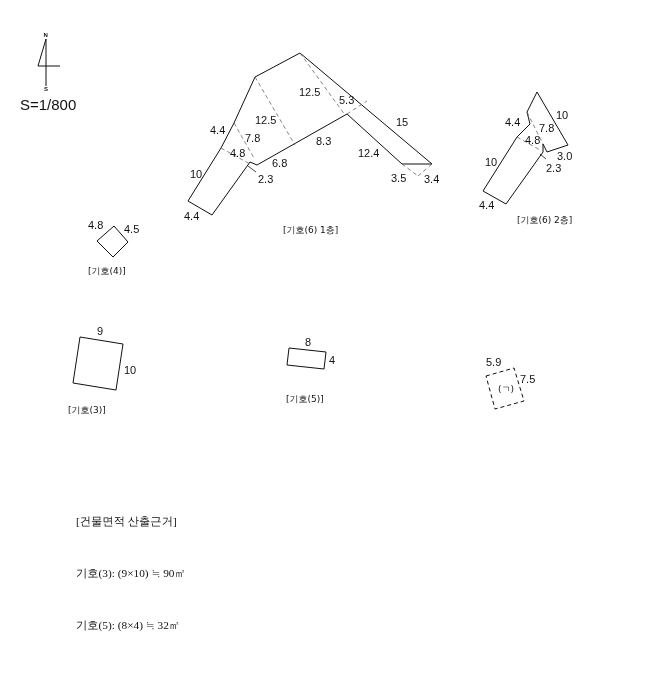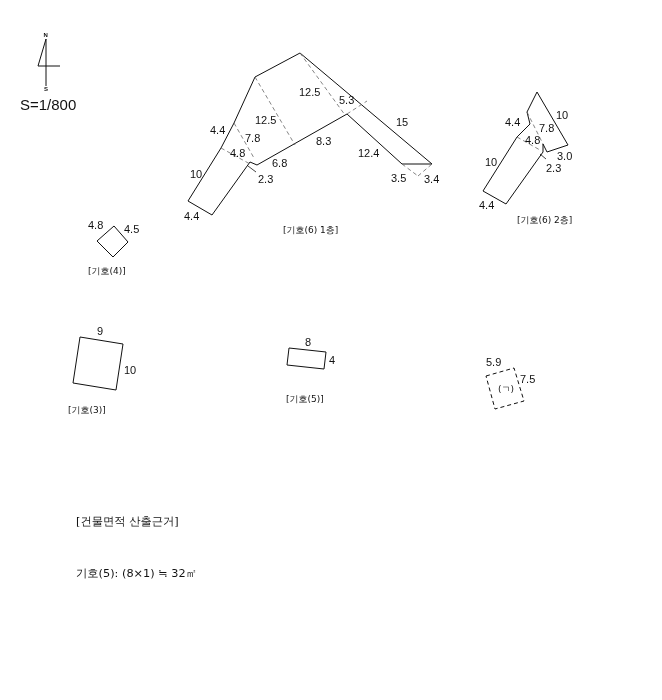--- a/index.html
+++ b/index.html
@@ -3,21 +3,21 @@
 <meta charset="utf-8">
 <style>
   html, body { margin:0; padding:0; background:#ffffff; }
   body { width:662px; height:700px; position:relative; overflow:hidden; font-family:"DejaVu Sans", sans-serif; color:#111; }
   svg.plan { position:absolute; left:0; top:0; }
   .dim { font-family:"Liberation Sans", sans-serif; font-size:11px; fill:#111; }
   .lbl { font-family:"DejaVu Sans", sans-serif; font-size:9px; fill:#111; }
   .scale { font-family:"Liberation Sans", sans-serif; font-size:15px; fill:#111; }
   .ns { font-family:"Liberation Sans", sans-serif; font-size:6px; font-weight:bold; fill:#111; }
   .notes { position:absolute; left:76px; top:478px; font-family:"DejaVu Sans", sans-serif; font-size:11.3px; line-height:17.4px; white-space:pre; }
-  .notes div { height:17.4px; }
+  .notes div { height:17.4px;font-family:Liberation Serif, serif; }
 </style>
 </head>
 <body>
 
 <svg class="plan" width="662" height="470" viewBox="0 0 662 470">
 
   <g stroke="#111" stroke-width="1" fill="none">
     <line x1="46" y1="39" x2="46" y2="86"></line>
     <line x1="46" y1="39" x2="38" y2="66"></line>
     <line x1="38" y1="66" x2="60" y2="66"></line>
@@ -98,20 +98,21 @@
   <g>
     <polygon points="486,376 514,368 524,401 495,409" fill="none" stroke="#111" stroke-width="1" stroke-dasharray="4,3"></polygon>
     <text class="dim" x="486" y="366">5.9</text>
     <text class="dim" x="520" y="383">7.5</text>
     <text class="lbl" x="498" y="392">(ㄱ)</text>
   </g>
 </svg>
 
 <div class="notes">
   <div>[건물면적 산출근거]</div>
-  <div>기호(5): (8×1) ≒ 32㎡</div>
+  <div>기호(3): (9×10) ≒ 90㎡</div>
+  <div>기호(5): (8×4) ≒ 32㎡</div>
   
   
   
   
   
   
 </div>
 
 </body></html>

